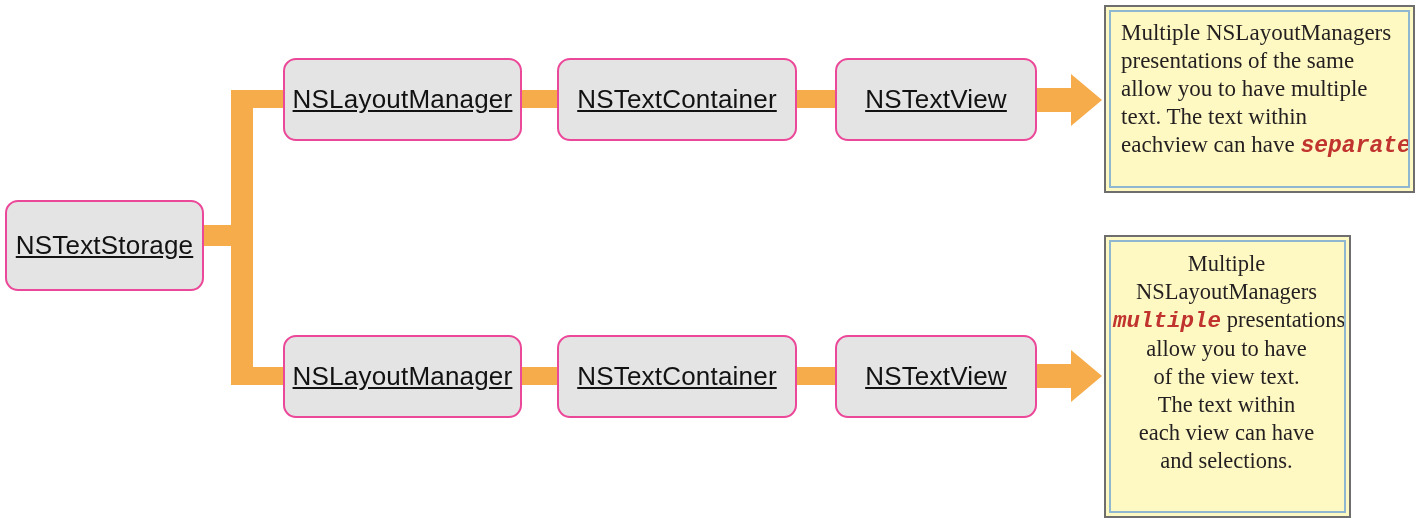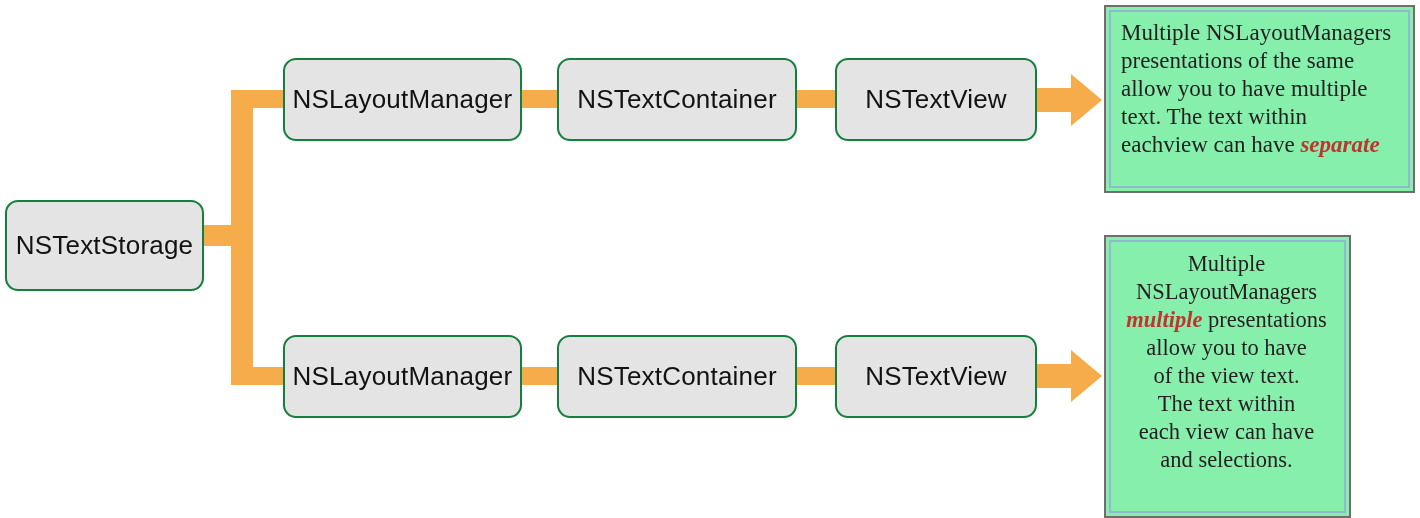--- a/index.html
+++ b/index.html
@@ -9,44 +9,45 @@
     height: 518px;
     background: #ffffff;
     overflow: hidden;
     font-family: "Liberation Sans", sans-serif;
   }
   
   .node {
     position: absolute;
     box-sizing: border-box;
     background: #E4E4E4;
-    border: 2px solid #15803d;
+    border: 2px solid #ec4899;
     border-radius: 13px;
     display: flex;
     align-items: center;
     justify-content: center;
     font-size: 26px;
     color: #121212;
     letter-spacing: 0.2px;
+    text-decoration: underline;
   }
   
   .pipe { position: absolute; background: #F6AC4A; }
   .arrow-shaft { position: absolute; background: #F6AC4A; }
   .arrow-head {
     position: absolute;
     width: 0; height: 0;
     border-top: 26px solid transparent;
     border-bottom: 26px solid transparent;
     border-left: 31px solid #F6AC4A;
   }
   
   .note {
     position: absolute;
     box-sizing: border-box;
-    background: #86efac;
+    background: #fef9c3;
     border: 2px solid #6E6E6E;
     padding: 3px;
   }
   .note-inner {
     box-sizing: border-box;
     width: 100%;
     height: 100%;
     border: 2px solid #8FB7CF;
     font-family: "Liberation Serif", serif;
     color: #231F20;
@@ -62,20 +63,21 @@
   .note-bottom-inner {
     font-size: 22.5px;
     line-height: 28px;
     padding: 8px 4px 4px 2px;
     text-align: center;
   }
   .note-inner .em {
     color: #C1332E;
     font-weight: bold;
     font-style: italic;
+    font-family: Liberation Mono, monospace;
   }
 </style>
 </head>
 <body>
 
 <div class="canvas">
 
   <div class="pipe" style="left:200px; top:225px; width:53px; height:21px;"></div>
   <div class="pipe" style="left:231px; top:90px; width:22px; height:295px;"></div>
   <div class="pipe" style="left:231px; top:90px; width:54px; height:18px;"></div>

